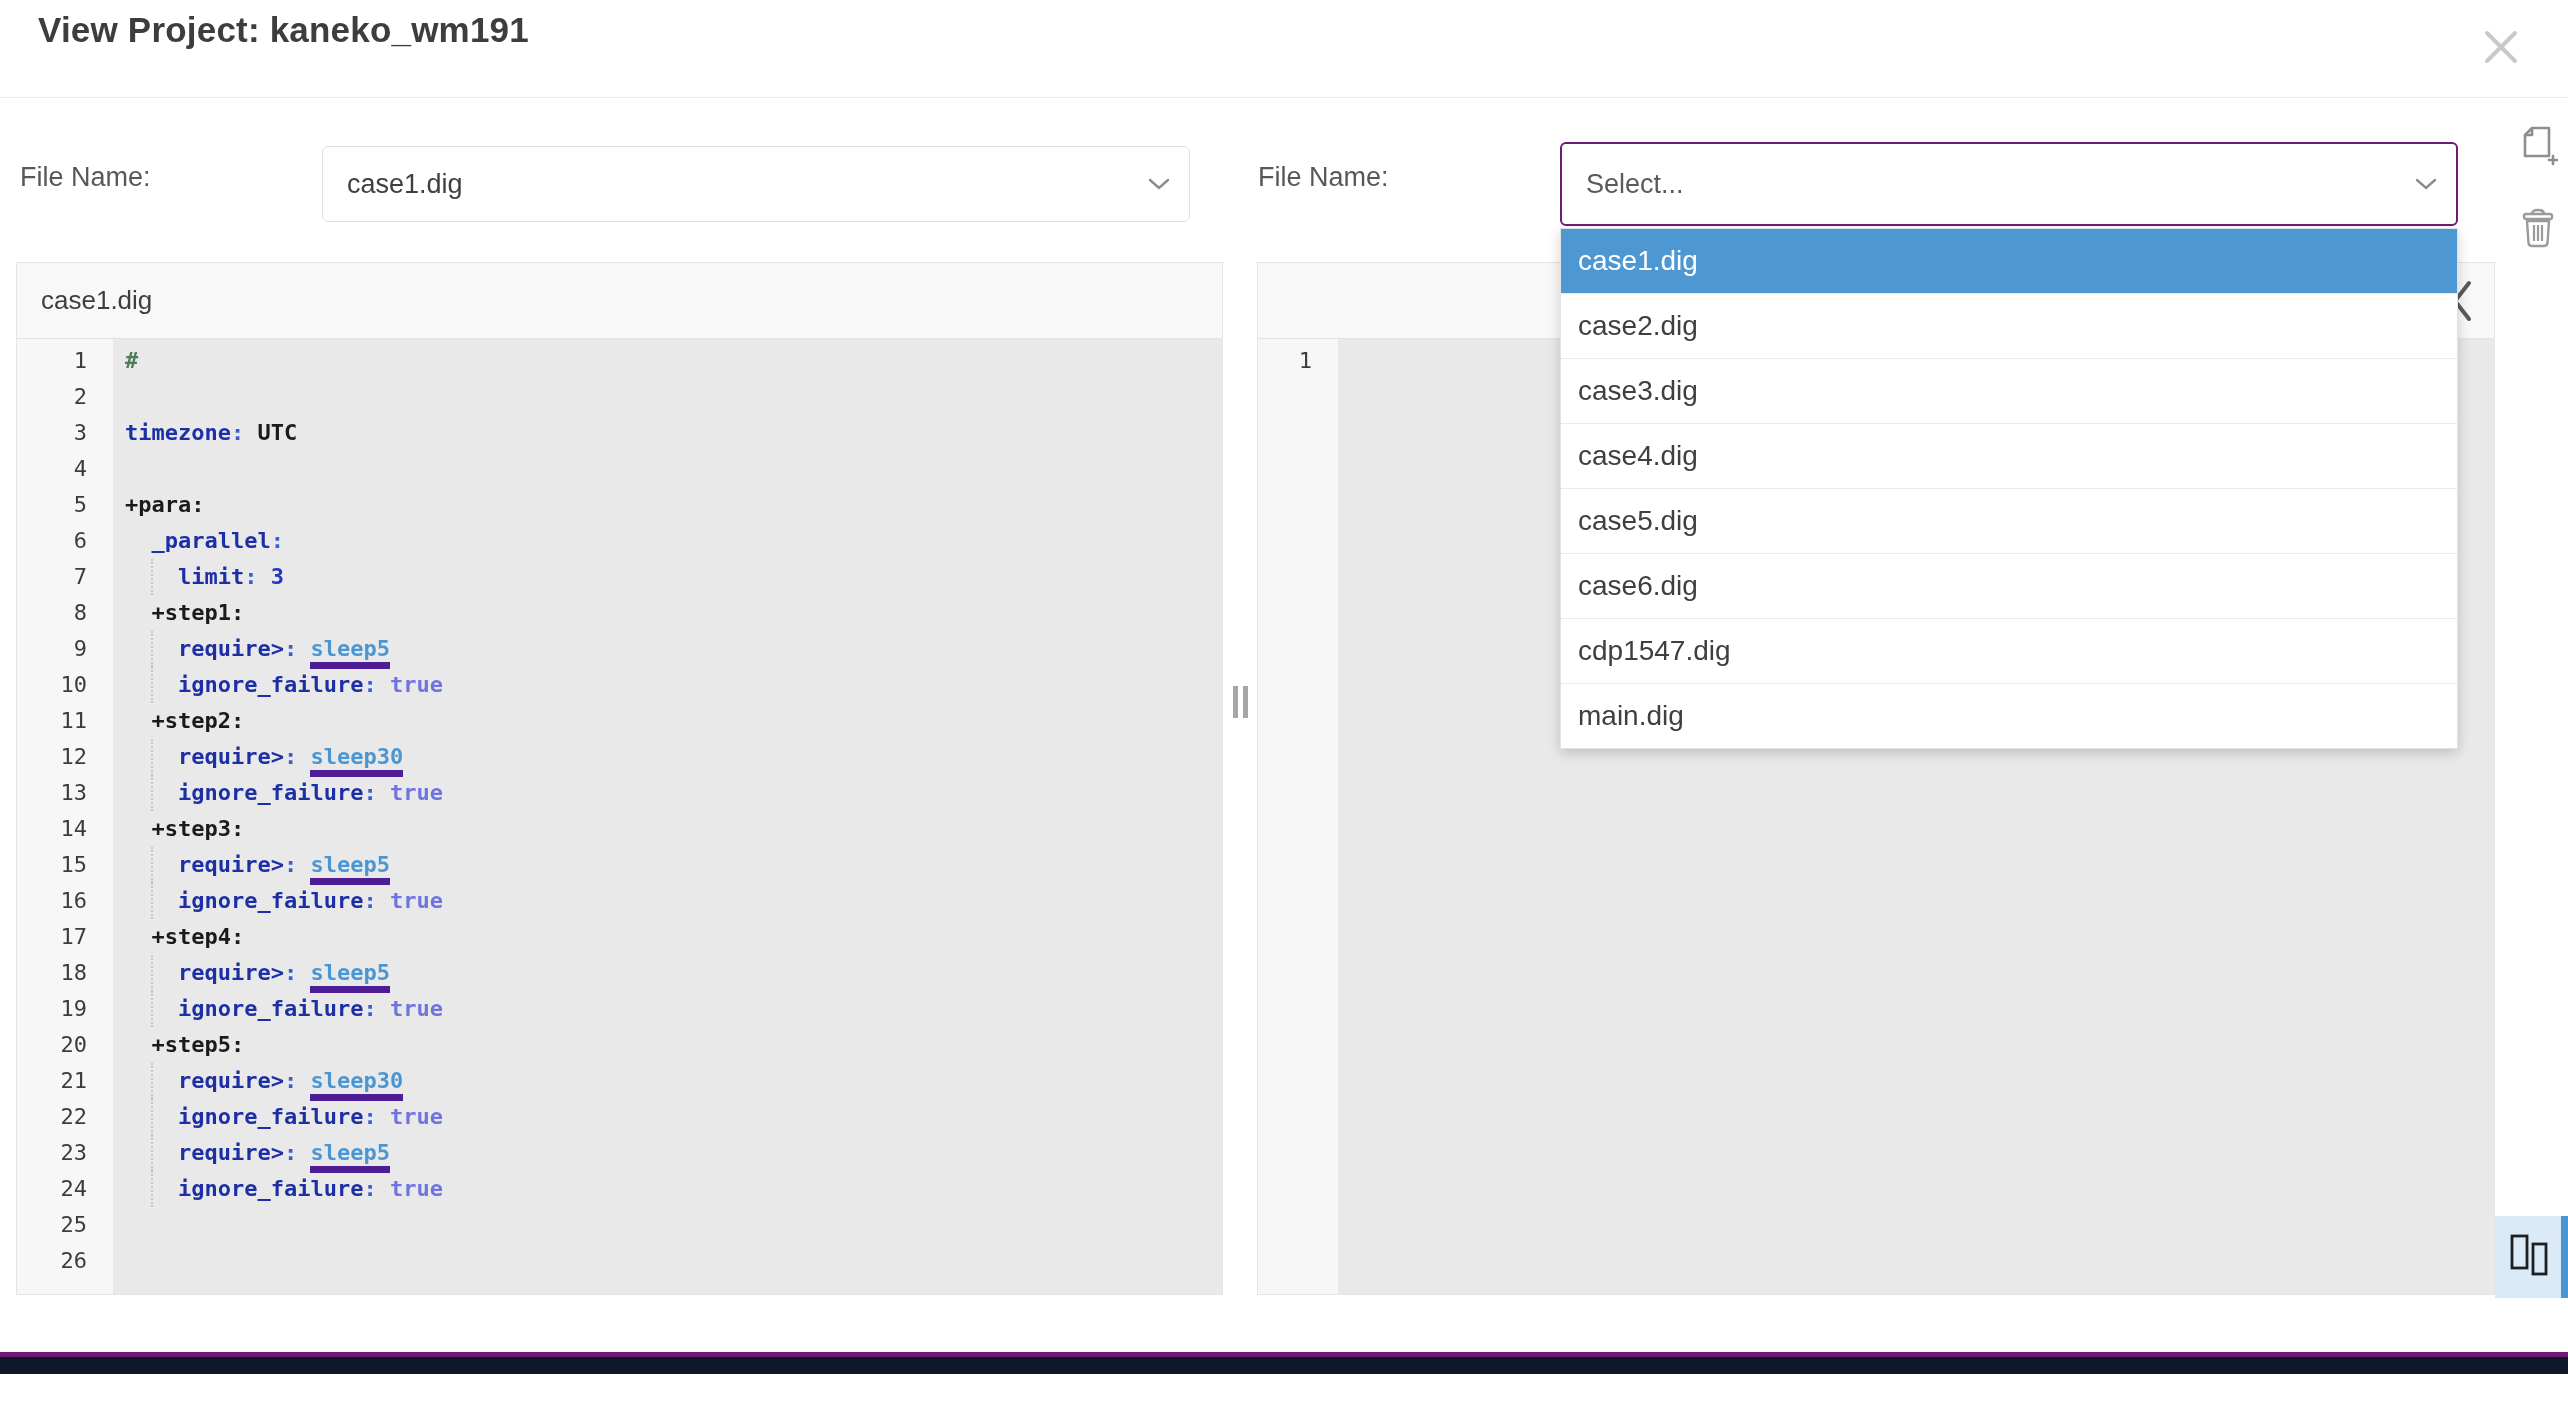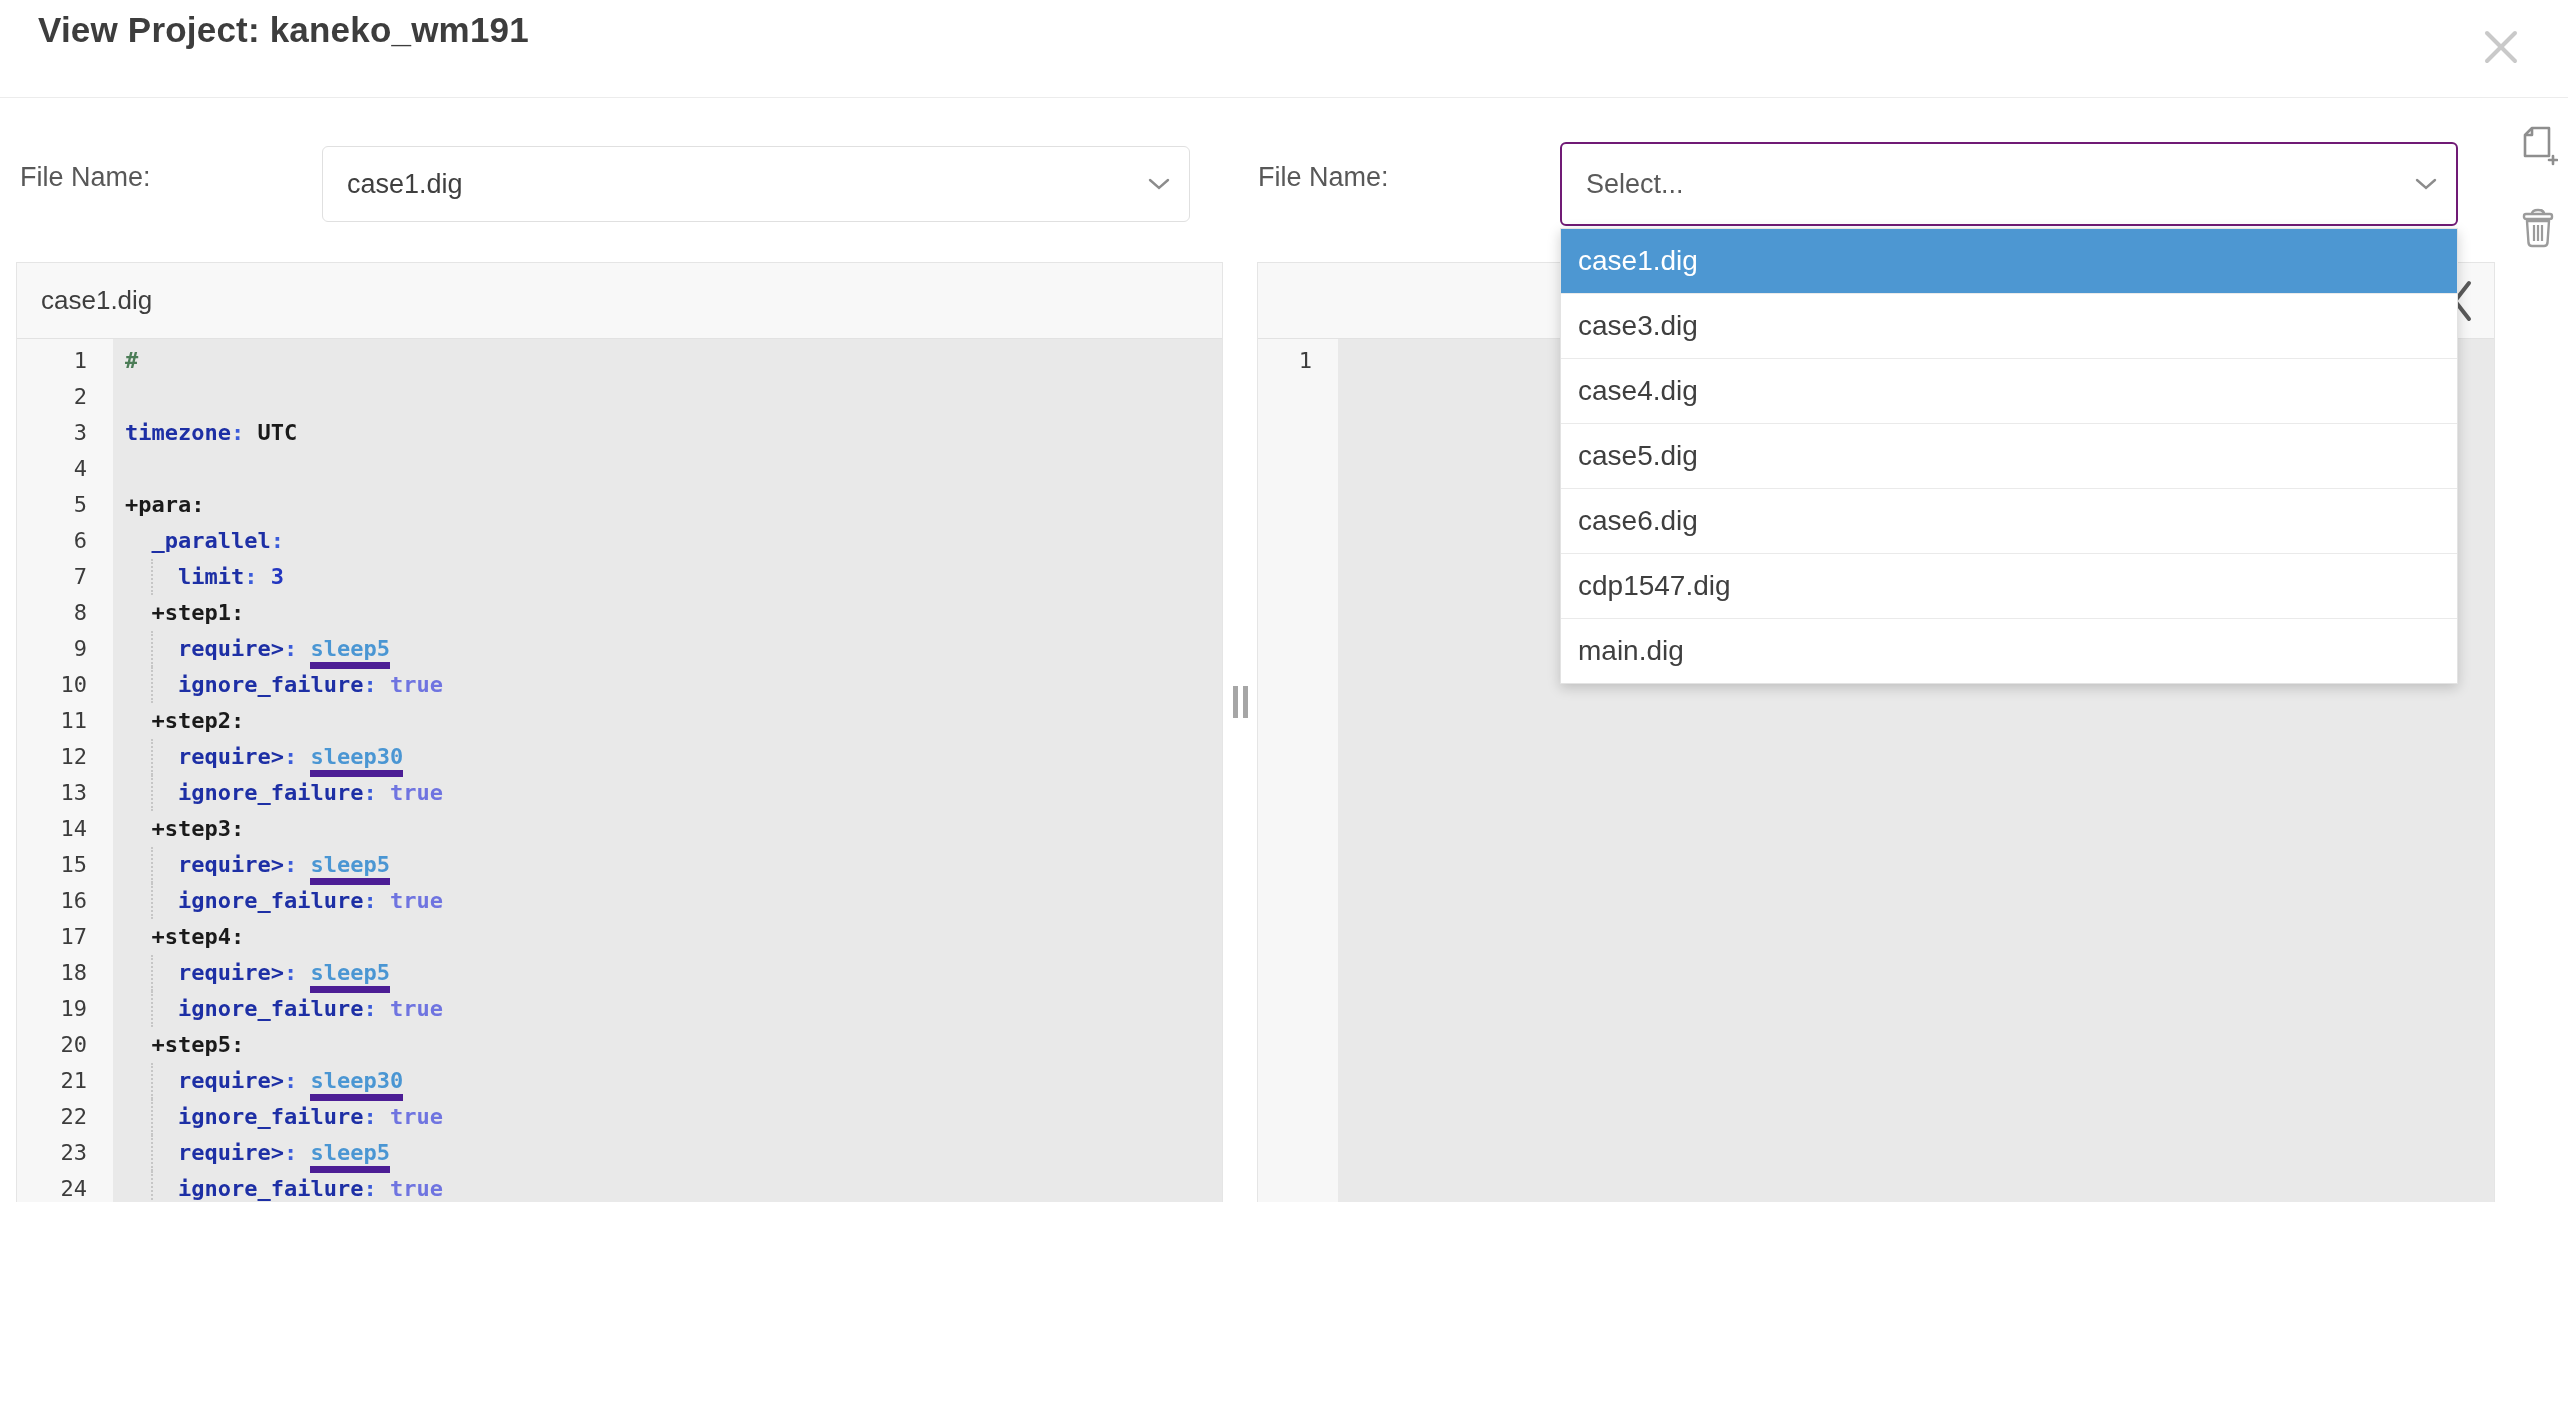--- a/index.html
+++ b/index.html
@@ -1,17 +1,17 @@
 <!DOCTYPE html>
 <html><head>
 <meta charset="utf-8">
 <style>
   html,body{margin:0;padding:0;background:#fff;}
-  .screen{position:relative;width:2568px;height:1202px;overflow:hidden;background:#fff;
-          font-family:"Liberation Sans",sans-serif;color:#3f3f3f;border-radius:14px;}
+  .screen{position:relative;width:2568px;height:1374px;overflow:hidden;background:#fff;
+          font-family:"Liberation Sans",sans-serif;color:#3f3f3f;}
   
   .title{position:absolute;left:38px;top:10px;font-size:35px;font-weight:700;color:#3d3d3d;letter-spacing:.2px;}
   .hdr-divider{position:absolute;left:0;top:97px;width:2568px;height:1px;background:#ececec;}
   .close-btn{position:absolute;left:2480px;top:26px;width:42px;height:42px;cursor:pointer;}
   
   .fn-label{position:absolute;top:162px;font-size:27px;color:#585858;}
   .sel{position:absolute;background:#fff;border-radius:6px;box-sizing:border-box;}
   .sel-left{left:322px;top:146px;width:868px;height:76px;border:1px solid #e0e0e0;}
   .sel-right{left:1560px;top:142px;width:898px;height:84px;border:2px solid #701a75;}
   .sel .val{position:absolute;left:24px;top:0;bottom:0;display:flex;align-items:center;font-size:27px;color:#3f3f3f;}
@@ -198,20 +198,21 @@
   </div>
 
   <div class="collapse">
     <svg width="28" height="46" viewBox="0 0 28 46">
       <polyline points="21,5 7,23 21,41" fill="none" stroke="#5a5a5a" stroke-width="4" stroke-linecap="round" stroke-linejoin="round"></polyline>
     </svg>
   </div>
 
   <div class="menu">
       <div class="opt sel-opt">case1.dig</div>
+      <div class="opt">case2.dig</div>
       <div class="opt">case3.dig</div>
       <div class="opt">case4.dig</div>
       <div class="opt">case5.dig</div>
       <div class="opt">case6.dig</div>
       <div class="opt">cdp1547.dig</div>
       <div class="opt">main.dig</div>
     </div>
 
   <div class="splitbtn">
     <svg width="40" height="48" viewBox="0 0 40 48">

